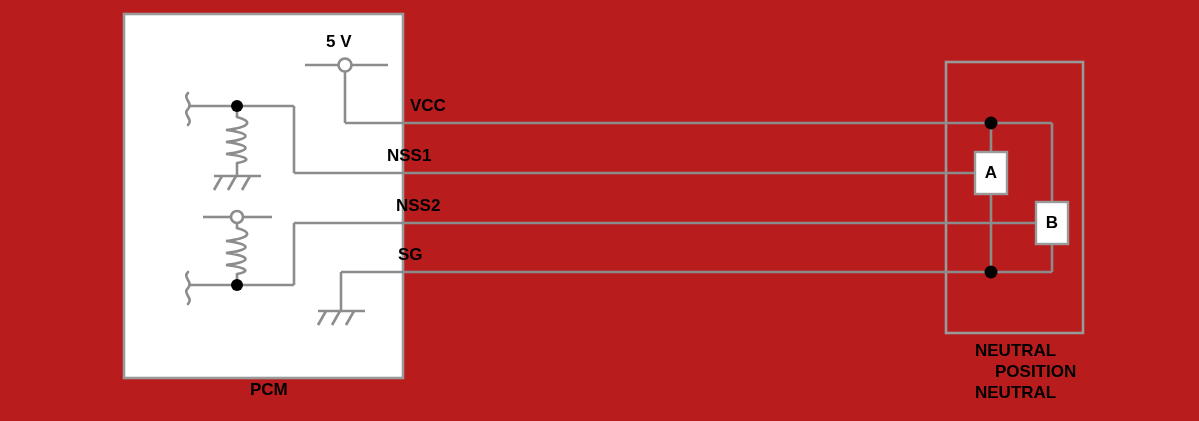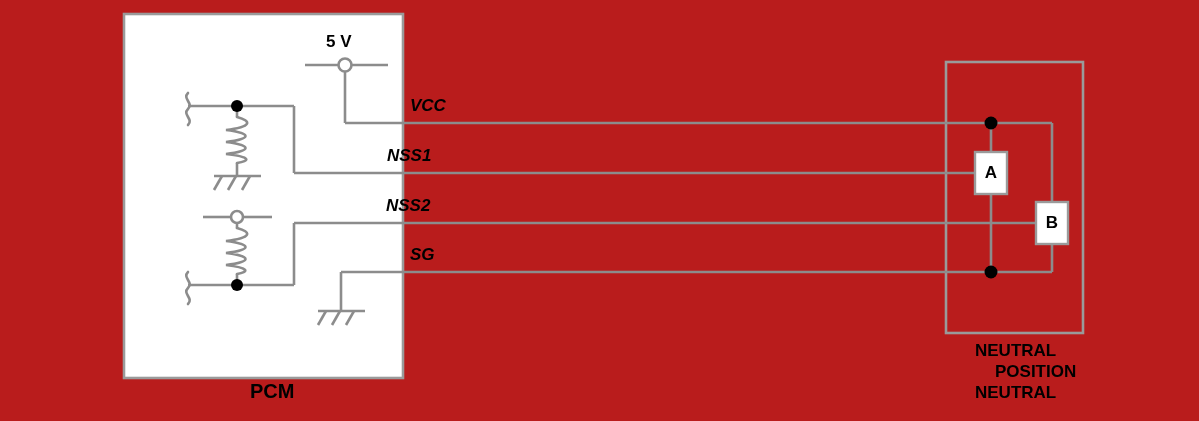--- a/index.html
+++ b/index.html
@@ -25,23 +25,23 @@
     height: 421px;
   }
   .lbl {
     position: absolute;
     font-family: "Liberation Sans", sans-serif;
     font-weight: bold;
     color: #000000;
     white-space: pre;
     line-height: 1.18;
   }
-  .lbl-signal { font-size: 17px; font-style: italic; }
+  .lbl-signal { font-size: 17px; }
   .lbl-supply { font-size: 17px; }
-  .lbl-module { font-size: 20px; }
+  .lbl-module { font-size: 17px; }
   .lbl-switch {
     font-size: 17px;
     font-weight: bold;
     text-align: center;
   }
   .lbl-sensor {
     font-size: 17px;
     text-align: center;
   }
 </style>
@@ -146,22 +146,22 @@
     <rect x="1036" y="202" width="32" height="42" fill="#ffffff" stroke="#9a9a9a" stroke-width="2.4"></rect>
 
     <circle cx="991" cy="123" r="6.5" fill="#000000"></circle>
     <circle cx="991" cy="272" r="6.5" fill="#000000"></circle>
   </svg>
 
   <div class="lbl lbl-supply" style="left:326px; top:32px;">5 V</div>
 
   <div class="lbl lbl-signal" style="left:410px; top:96px;">VCC</div>
   <div class="lbl lbl-signal" style="left:387px; top:146px;">NSS1</div>
-  <div class="lbl lbl-signal" style="left:386px; top:196px;">NSS2</div>
-  <div class="lbl lbl-signal" style="left:410px; top:245px;">SG</div>
+  <div class="lbl lbl-signal" style="left:396px; top:196px;">NSS2</div>
+  <div class="lbl lbl-signal" style="left:398px; top:245px;">SG</div>
 
   <div class="lbl lbl-switch" style="left:975px; top:163px; width:32px;">A</div>
   <div class="lbl lbl-switch" style="left:1036px; top:213px; width:32px;">B</div>
 
   <div class="lbl lbl-module" style="left:250px; top:380px;">PCM</div>
 
   <div class="lbl lbl-sensor" style="left:975px; top:341px;">NEUTRAL</div>
   <div class="lbl lbl-sensor" style="left:995px; top:362px;">POSITION</div>
   <div class="lbl lbl-sensor" style="left:975px; top:383px;">NEUTRAL</div>
 

